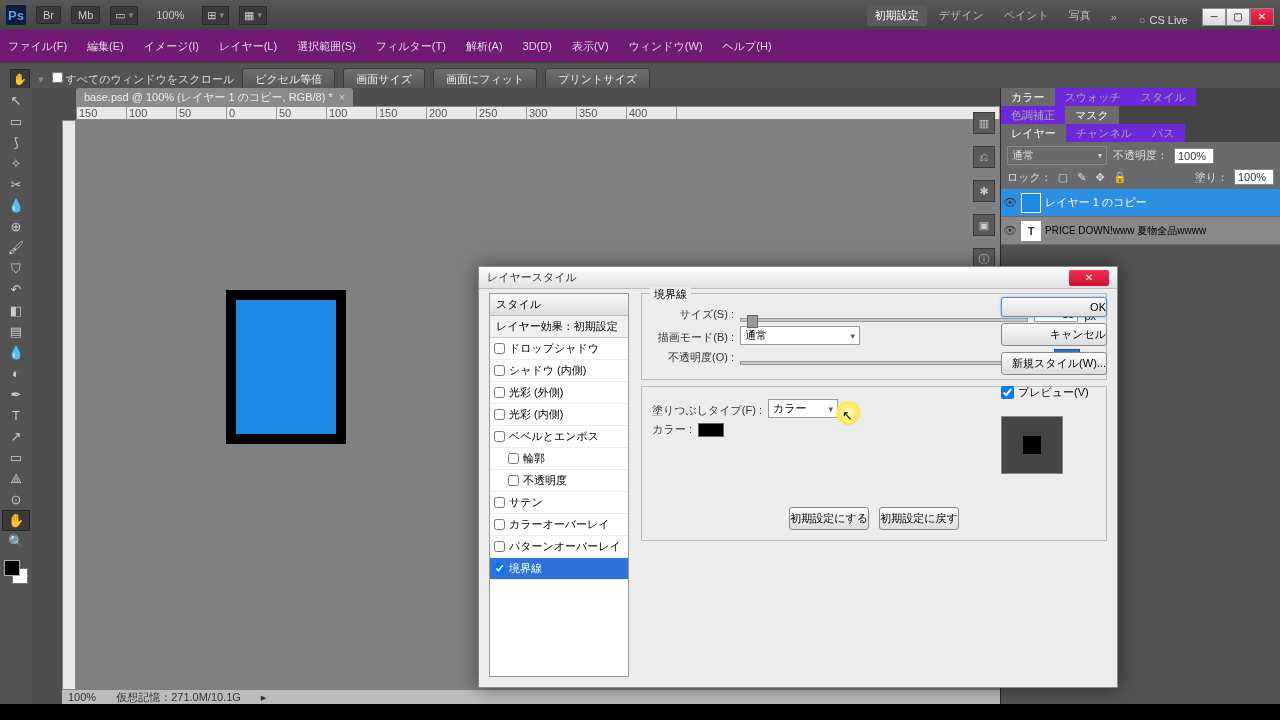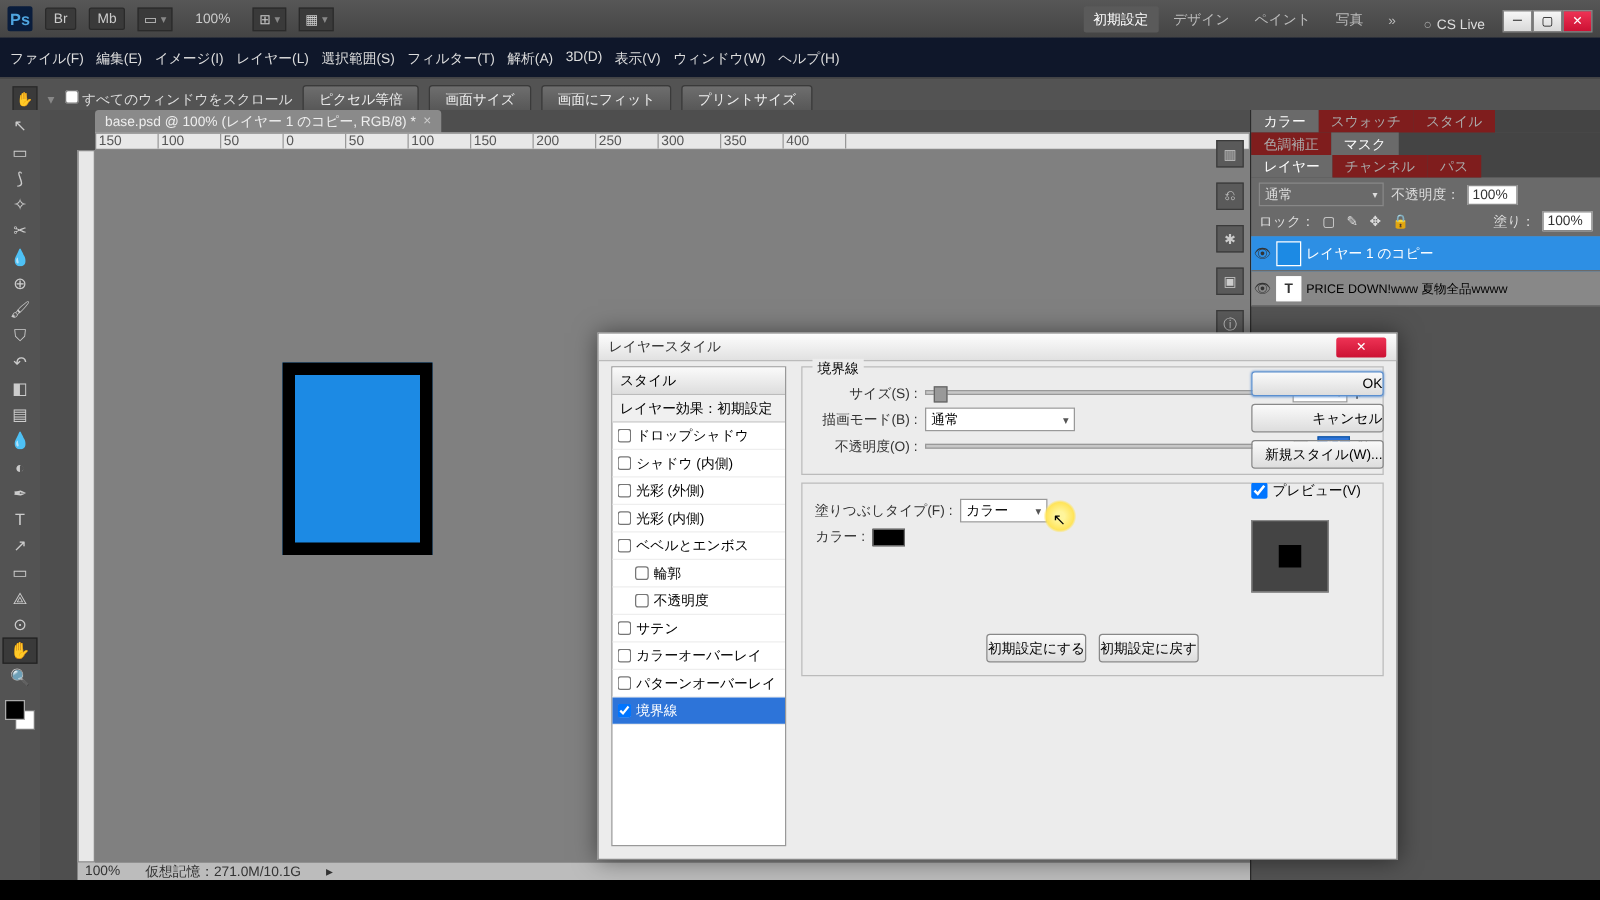--- a/index.html
+++ b/index.html
@@ -11,21 +11,21 @@
 .top-dd::after{content:"▾";font-size:9px;color:#888}
 .zoom-pct{color:#ccc;margin:0 8px}
 .top-right{margin-left:auto;display:flex;align-items:flex-end;gap:4px}
 .mode-btn{color:#bbb;padding:3px 8px}
 .mode-btn.active{background:#5a5a5a;border-radius:2px;color:#fff}
 .cs-live{color:#ddd;display:flex;align-items:center;gap:4px;margin:0 10px}
 .cs-live::before{content:"○";color:#aaa}
 .win-controls{display:flex}
 .win-btn{width:24px;height:18px;border:1px solid #888;background:linear-gradient(#f7f7f7,#d8d8d8);display:flex;align-items:center;justify-content:center;font-size:10px}
 .win-btn.close{background:linear-gradient(#e35,#c13);color:#fff}
-.menu-bar{height:24px;background:#0f172a;display:flex;align-items:center;padding:16px 8px;gap:10px;color:#ddd}
+.menu-bar{height:24px;background:#701a75;display:flex;align-items:center;padding:16px 8px;gap:20px;color:#ddd}
 .menu-bar span{cursor:default}
 .opt-bar{height:34px;background:#535353;border-top:1px solid #444;border-bottom:1px solid #2a2a2a;display:flex;align-items:center;padding:0 10px;gap:8px}
 .opt-tool{width:20px;height:20px;background:#3a3a3a;border:1px solid #2a2a2a;display:flex;align-items:center;justify-content:center;color:#ddd}
 .opt-chk{display:flex;align-items:flex-start;gap:3px;color:#ddd}
 .opt-chk input{width:11px;height:11px}
 .opt-btn{background:linear-gradient(#6e6e6e,#555);border:1px solid #3a3a3a;color:#eee;padding:3px 12px;border-radius:3px}
 .workspace{position:absolute;top:88px;bottom:16px;left:0;right:0;display:flex}
 .tools{width:32px;background:#535353;display:flex;flex-direction:column;padding:2px;gap:0}
 .tool{width:28px;height:21px;display:flex;align-items:center;justify-content:center;color:#ccc;font-size:13px;border:1px solid transparent}
 .tool.active{background:#3a3a3a;border:1px solid #222}
@@ -38,21 +38,21 @@
 .ruler-h{position:absolute;top:18px;left:44px;right:0;height:14px;background:#e8e8e8;border:1px solid #888;font-size:8px;color:#555;overflow:hidden;display:flex}
 .ruler-h div{width:50px;border-right:1px solid #999;padding-left:2px}
 .ruler-v{position:absolute;top:32px;left:30px;bottom:14px;width:14px;background:#e8e8e8;border:1px solid #888}
 .canvas{position:absolute;top:32px;left:44px;right:0;bottom:14px;background:#808080}
 .shape{position:absolute;left:150px;top:170px;width:120px;height:154px;background:#1c8ae4;border:10px solid #000}
 .status{position:absolute;bottom:0;left:30px;height:14px;background:#bcbcbc;padding:0 6px;display:flex;align-items:center;gap:20px;font-size:10px;color:#333;right:0}
 .panels{width:280px;background:#535353;border-left:1px solid #2a2a2a;position:relative}
 .icon-bar{position:absolute;left:-28px;top:24px;width:26px;display:flex;flex-direction:column;gap:12px}
 .icon-bar div{width:22px;height:22px;background:#5a5a5a;border:1px solid #3a3a3a;color:#ccc;display:flex;align-items:center;justify-content:center;font-size:11px}
 .tabrow{display:flex;background:#444;height:18px}
-.tabrow span{padding:2px 10px;color:#aaa;background:#7f1d1d}
+.tabrow span{padding:2px 10px;color:#aaa;background:#6d28d9}
 .tabrow span.active{background:#6a6a6a;color:#fff}
 .panel-body{background:#6a6a6a;padding:4px 6px;color:#ddd}
 .dd-small{background:#6a6a6a;border:1px solid #888;padding:1px 4px;display:inline-flex;align-items:center;gap:4px;min-width:100px}
 .dd-small::after{content:"▾";font-size:8px;margin-left:auto}
 .num-box{background:#fff;border:1px solid #888;padding:1px 3px;color:#333;width:40px;display:inline-block;text-align:left}
 .layer-list{background:#888}
 .layer-row{display:flex;align-items:center;height:28px;border-bottom:1px solid #6a6a6a;gap:4px;padding:0 2px}
 .layer-row.sel{background:#2d8fe4;color:#fff}
 .eye{width:14px;text-align:center;color:#333}
 .thumb{width:20px;height:20px;background:#1c8ae4;border:1px solid #fff}
@@ -65,21 +65,21 @@
 .style-list{width:140px;border:1px solid #999;background:#fff;display:flex;flex-direction:column}
 .style-hdr{background:linear-gradient(#fafafa,#ddd);padding:3px 6px;border-bottom:1px solid #bbb}
 .style-sub{background:#f0f0f0;padding:3px 6px;border-bottom:1px solid #ccc}
 .style-item{padding:3px 4px;display:flex;align-items:center;gap:4px;border-bottom:1px solid #eee}
 .style-item.indent{padding-left:18px}
 .style-item input{width:11px;height:11px}
 .style-item.sel{background:#2d74d9;color:#fff}
 .settings{flex:1;display:flex;flex-direction:column;gap:6px}
 .fieldset{border:1px solid #bbb;padding:8px 10px 10px;position:relative}
 .legend{position:absolute;top:-7px;left:8px;background:#ececec;padding:0 4px;font-size:11px}
-.row{display:flex;align-items:center;gap:6px;margin:4px 0}
+.row{display:flex;align-items:flex-end;gap:6px;margin:4px 0}
 .row label{width:82px;text-align:right;color:#333}
 .slider{flex:1;height:4px;background:#c8c8c8;border:1px solid #999;position:relative}
 .slider::before{content:"";position:absolute;width:9px;height:11px;background:#999;border:1px solid #666;left:2%;top:-4px}
 .slider.full::before{left:96%}
 .input-num{width:44px;background:#fff;border:1px solid #999;padding:1px 3px;text-align:right}
 .ddw{background:#fff;border:1px solid #999;padding:1px 4px;display:inline-flex;align-items:center;min-width:70px}
 .ddw::after{content:"▾";font-size:9px;margin-left:auto;color:#555}
 .color-sw{width:26px;height:14px;background:#000;border:1px solid #666}
 .dlg-btns{position:absolute;right:10px;top:30px;width:106px;display:flex;flex-direction:column;gap:6px}
 .dlg-btn{background:linear-gradient(#fafafa,#ddd);border:1px solid #888;padding:3px 0;text-align:right;border-radius:3px}

